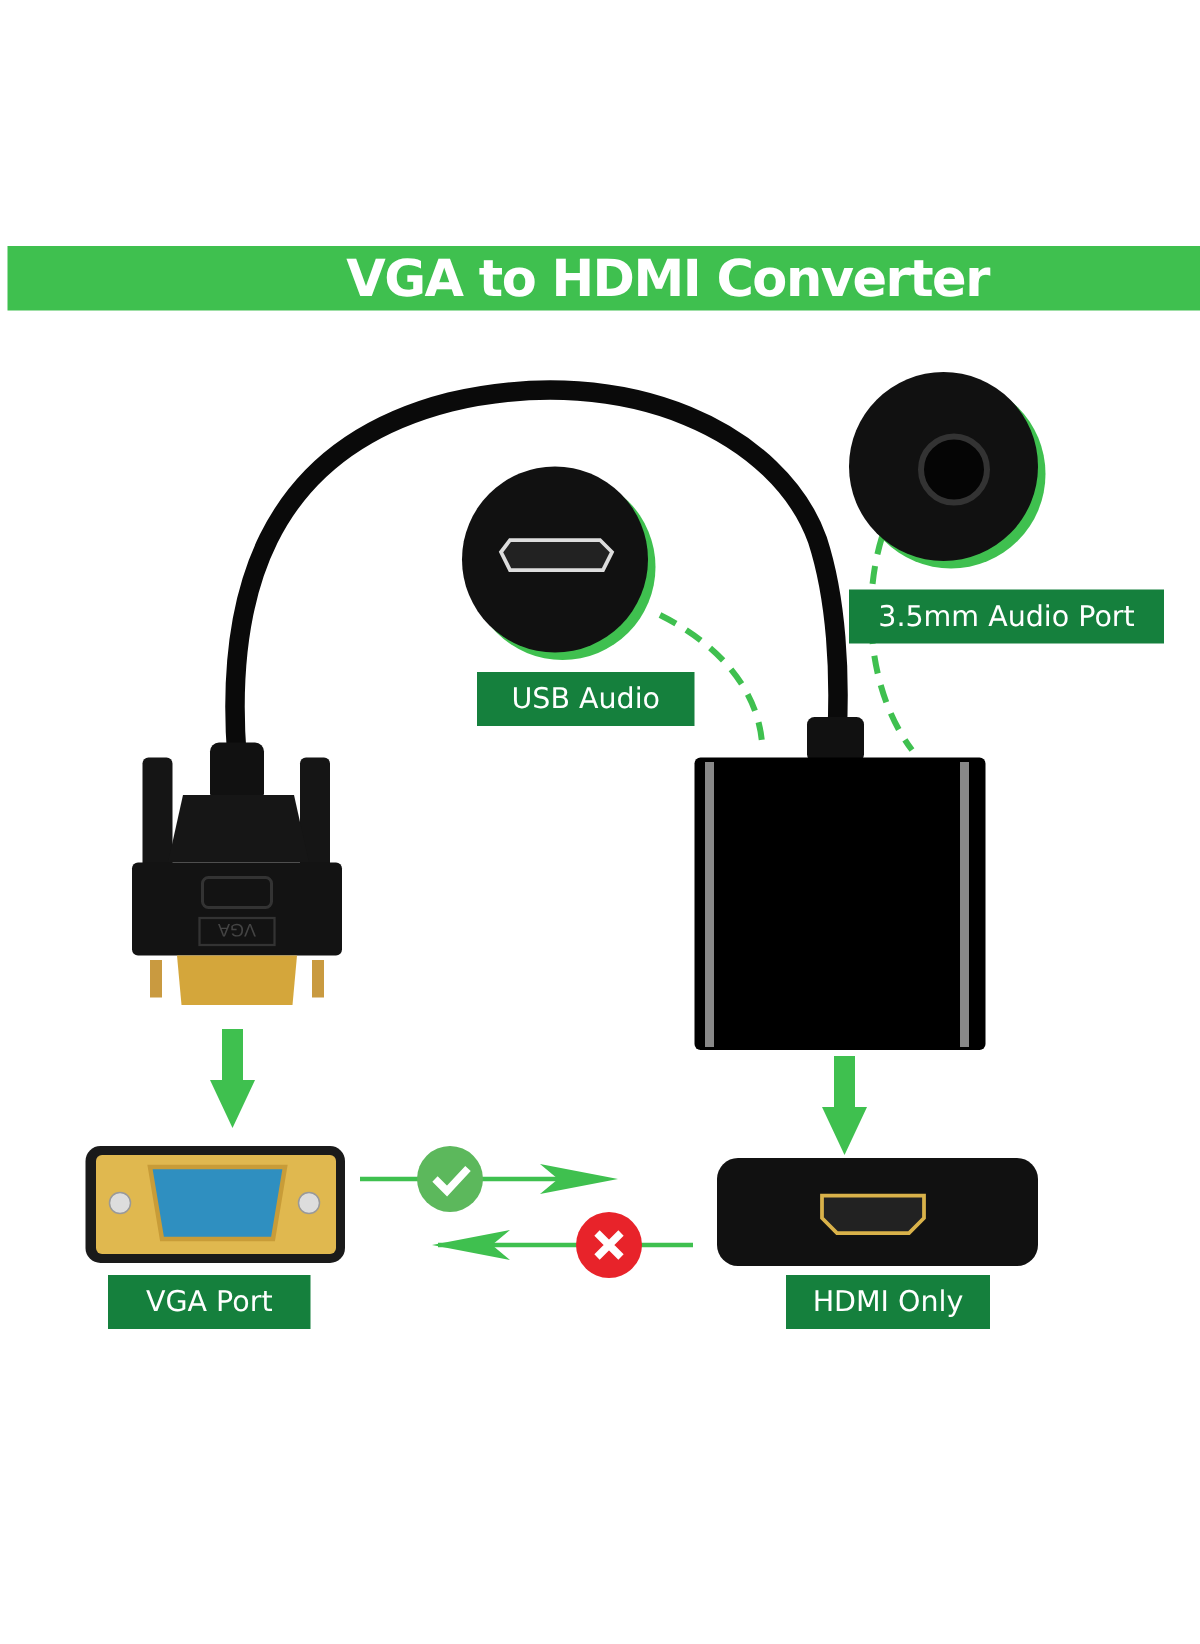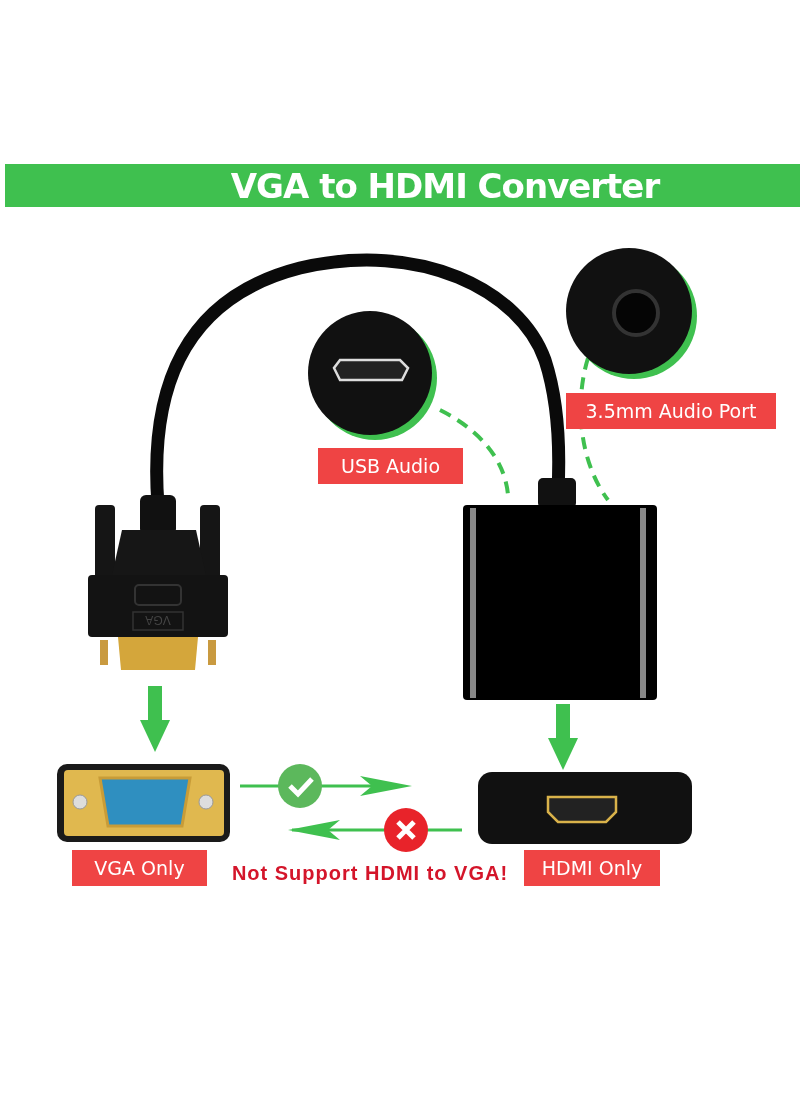--- a/index.html
+++ b/index.html
@@ -1,19 +1,19 @@
 <!DOCTYPE html>
 <html><head>
 <meta charset="utf-8">
 <style>
   html,body{margin:0;padding:0;background:#fff;}
   body{width:800px;height:1096px;position:relative;overflow:hidden;font-family:"Liberation Sans",sans-serif;}
   .abs{position:absolute;}
   .banner{left:5px;top:164px;width:790px;height:43px;background:#3fc04f;color:#fff;display:flex;align-items:center;justify-content:center;font-family:"DejaVu Sans",sans-serif;font-weight:bold;font-size:34px;letter-spacing:-1px;padding-left:45px;}
-  .tag{background:#ef4444;color:#fff;display:flex;align-items:center;justify-content:center;font-family:"DejaVu Sans",sans-serif;font-size:19px;}
+  .tag{background:#15803d;color:#fff;display:flex;align-items:center;justify-content:center;font-family:"DejaVu Sans",sans-serif;font-size:19px;}
   .warn{left:200px;top:862px;width:340px;text-align:center;color:#d4152a;font-weight:bold;font-size:20px;line-height:22px;letter-spacing:1px;}
   svg{position:absolute;left:0;top:0;}
 </style>
 </head>
 <body>
 
 <div class="abs banner">
   <span>VGA to HDMI Converter</span>
 </div>
 
@@ -93,21 +93,20 @@
   </g>
 </svg>
 
 <div class="abs tag" style="left:318px;top:448px;width:145px;height:36px;">
     <span>USB Audio</span>
   </div>
 <div class="abs tag" style="left:566px;top:393px;width:210px;height:36px;">
     <span>3.5mm Audio Port</span>
   </div>
 <div class="abs tag" style="left:72px;top:850px;width:135px;height:36px;">
-    <span>VGA Only</span>
+    <span>VGA Port</span>
   </div>
 <div class="abs tag" style="left:524px;top:850px;width:136px;height:36px;">
     <span>HDMI Only</span>
   </div>
 
 <div class="abs warn">
-  <div>Not Support HDMI to VGA!</div>
 </div>
 
 </body></html>

